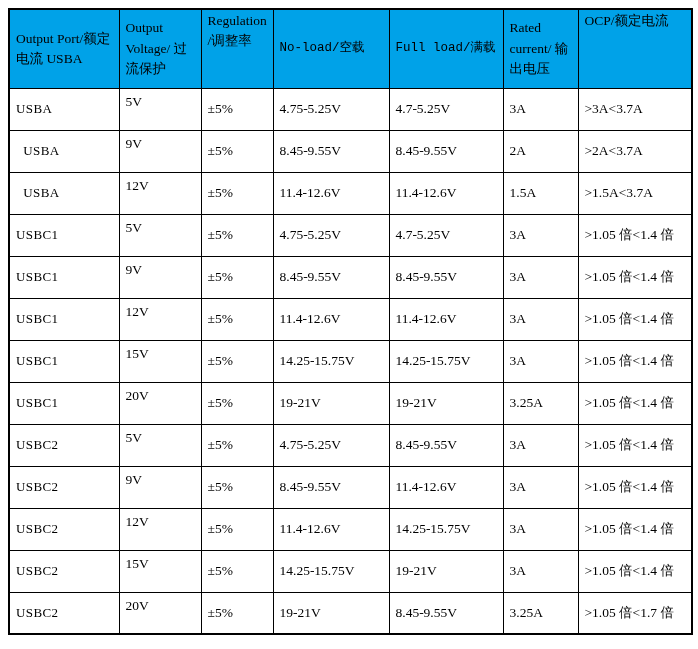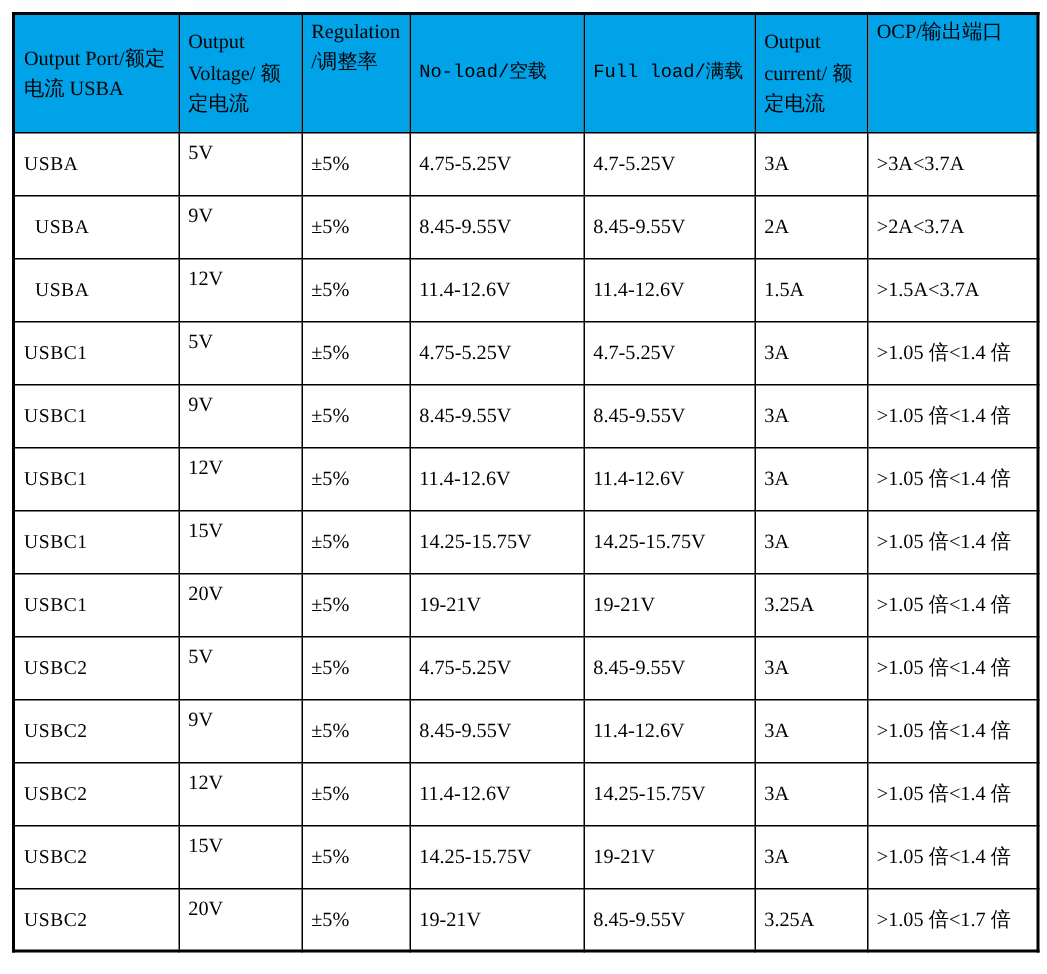--- a/index.html
+++ b/index.html
@@ -61,26 +61,26 @@
       <col style="width:82px">
       <col style="width:72px">
       <col style="width:116px">
       <col style="width:114px">
       <col style="width:75px">
       <col style="width:114px">
     </colgroup>
     <thead>
       <tr>
         <th class="col-port">Output Port/额定电流 USBA</th>
-        <th class="col-voltage">Output Voltage/ 额定电流</th>
+        <th class="col-voltage">Output Voltage/ 过流保护</th>
         <th class="col-regulation">Regulation/调整率</th>
         <th class="col-noload">No-load/空载</th>
         <th class="col-fullload">Full load/满载</th>
-        <th class="col-current">Output current/ 额定电流</th>
-        <th class="col-ocp">OCP/输出端口</th>
+        <th class="col-current">Rated current/ 输出电压</th>
+        <th class="col-ocp">OCP/额定电流</th>
       </tr>
     </thead>
     <tbody>
         <tr>
     <td class="cell-port">USBA</td>
     <td class="cell-voltage">5V</td>
     <td class="cell-regulation">±5%</td>
     <td class="cell-noload">4.75-5.25V</td>
     <td class="cell-fullload">4.7-5.25V</td>
     <td class="cell-current">3A</td>

